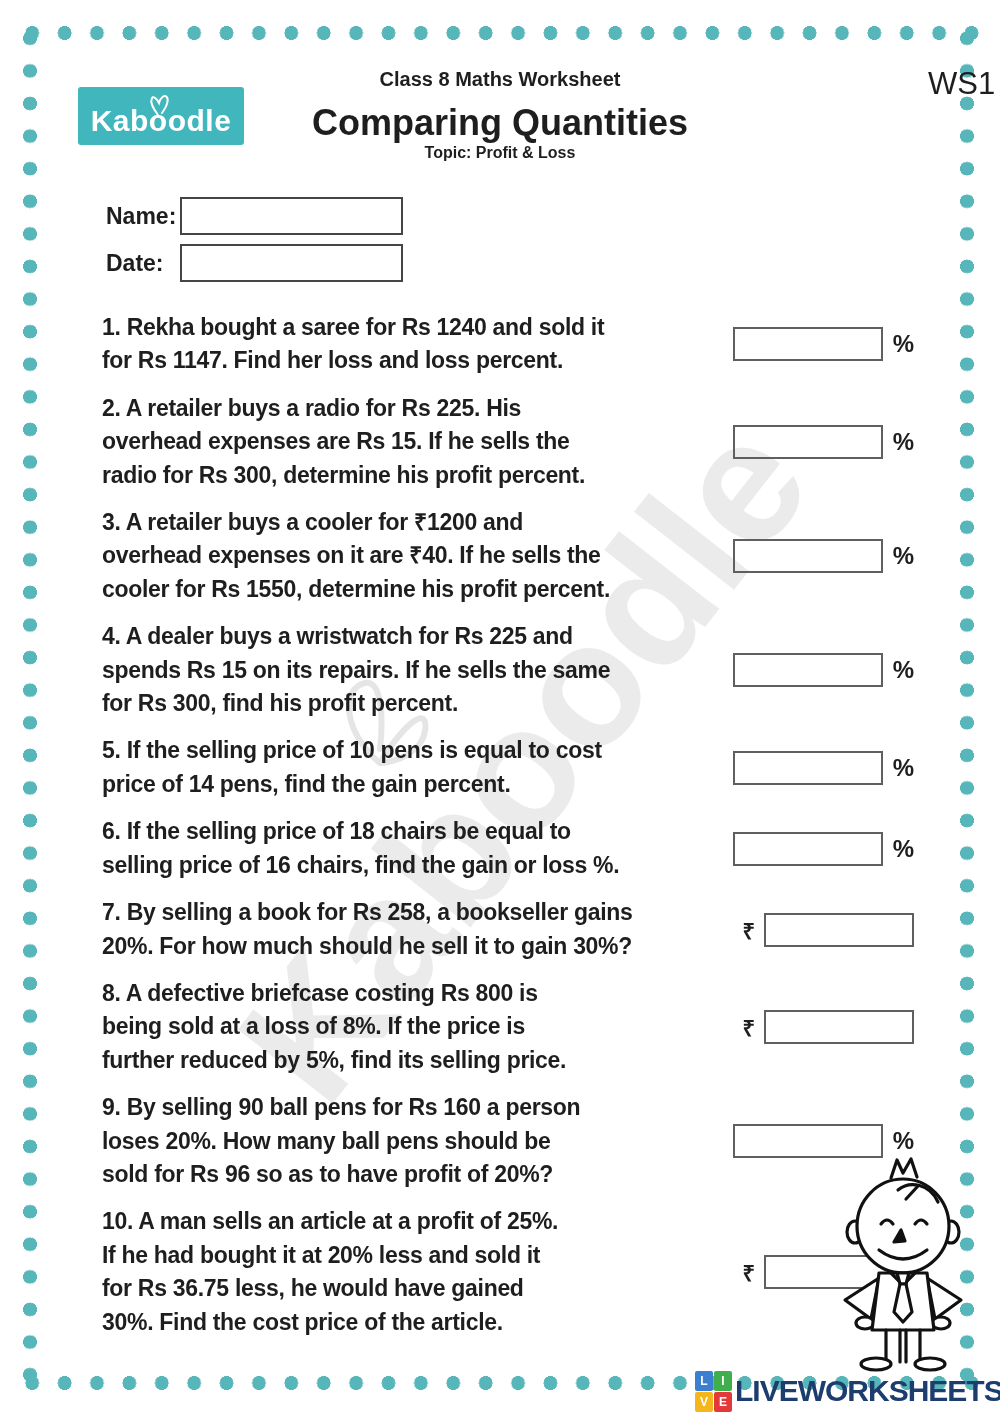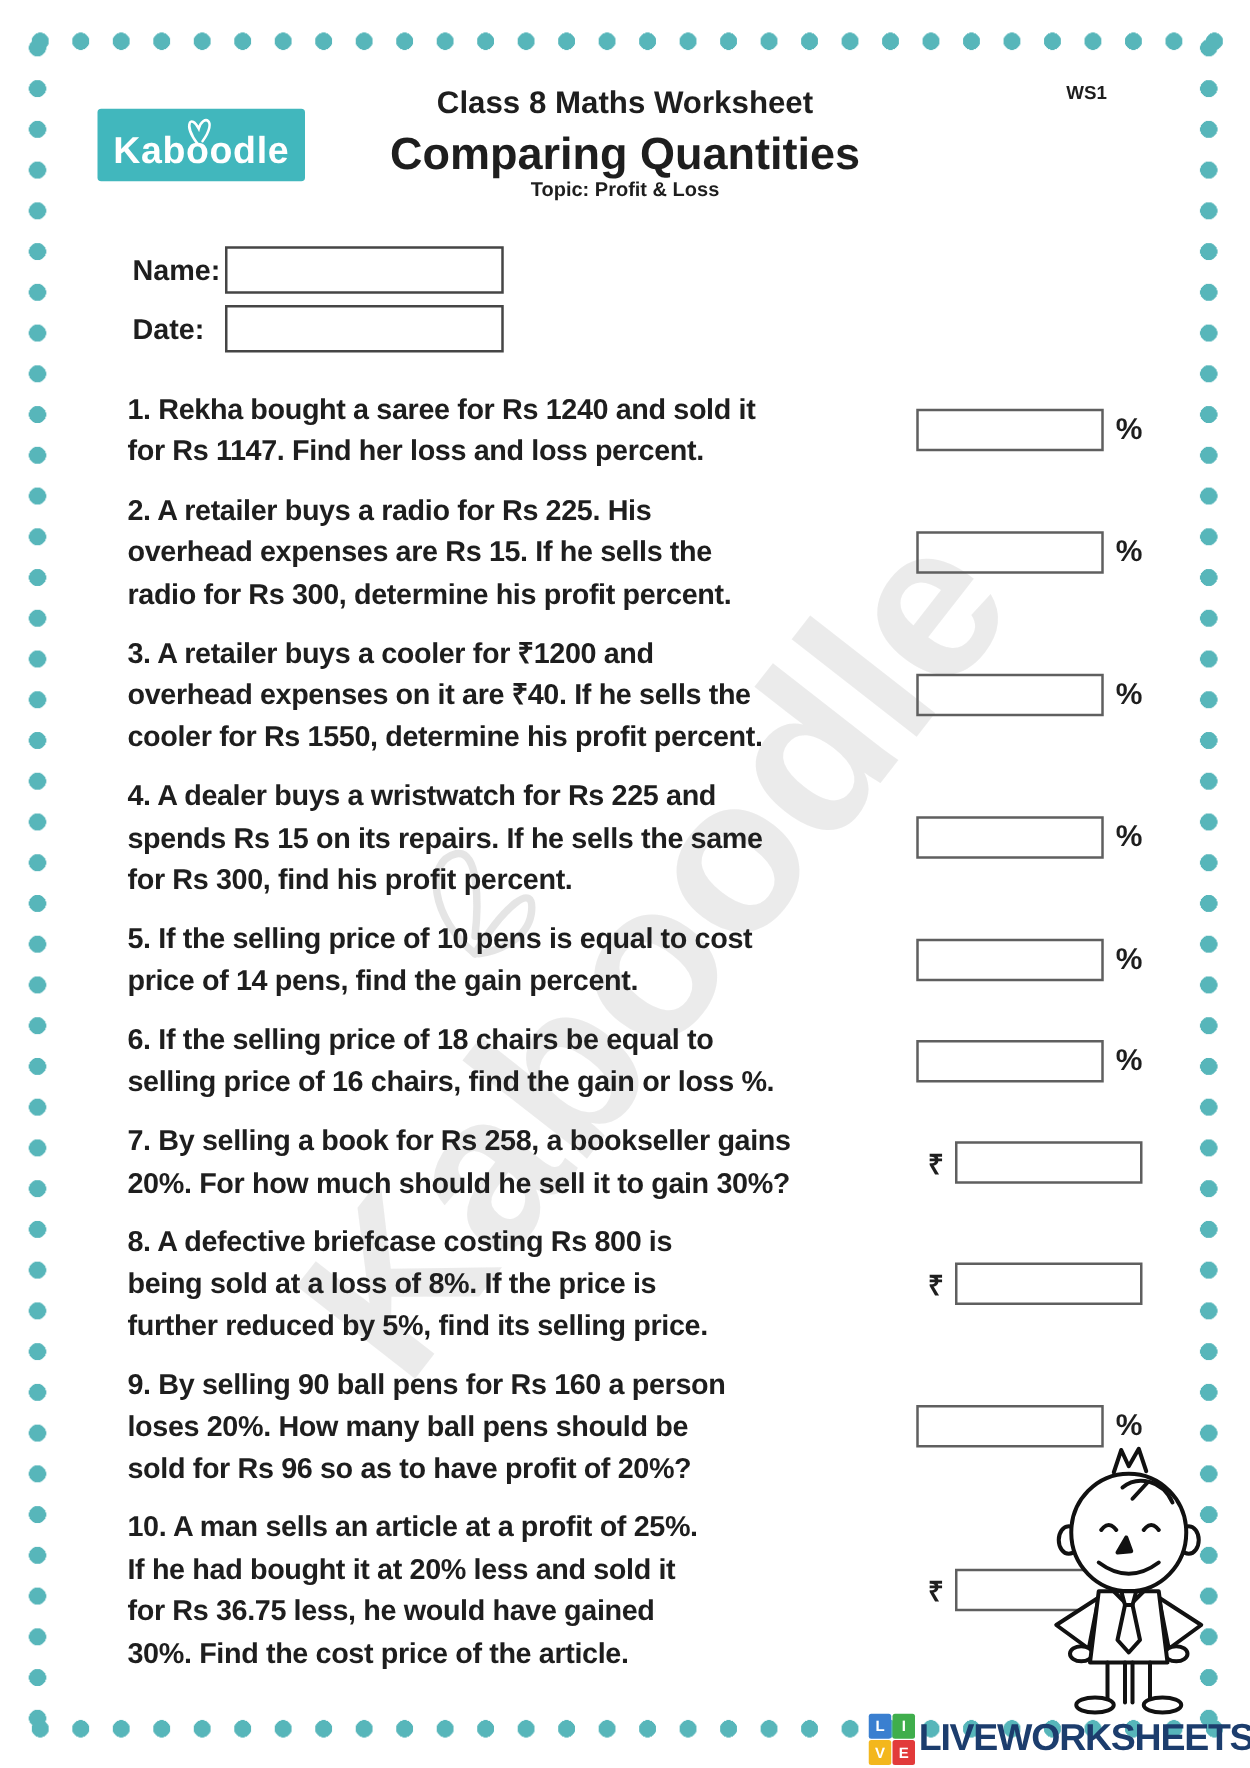--- a/index.html
+++ b/index.html
@@ -22,24 +22,24 @@
     font-size:175px;font-weight:bold;color:#e7e7e7;opacity:.8;text-align:center;
     transform:rotate(-52deg);white-space:nowrap;pointer-events:none;}
   .wm-bfly{position:absolute;left:325px;top:665px;z-index:1;opacity:.9;pointer-events:none;}
 
   
   .logo{position:absolute;left:78px;top:87px;width:166px;height:58px;background:#41b7bd;
         border-radius:3px;z-index:2;text-align:center;}
   .logo .brand{color:#fff;font-size:30px;font-weight:bold;margin-top:17px;letter-spacing:.5px;}
   .logo svg{position:absolute;left:60px;top:2px;}
   .h-line{position:absolute;left:0;right:0;text-align:center;z-index:2;font-weight:bold;}
-  .h-line1{top:68px;font-size:25px;}
+  .h-line1{top:68px;font-size:20px;}
   .h-line2{top:102px;font-size:36px;}
   .h-line3{top:144px;font-size:16px;}
-  .ws-label{position:absolute;left:853px;top:66px;font-size:15px;font-weight:bold;z-index:2;}
+  .ws-label{position:absolute;left:928px;top:66px;font-size:31px;font-weight:normal;z-index:2;}
 
   
   .field-label{position:absolute;left:106px;font-size:23px;font-weight:bold;z-index:2;}
   .name-label{top:203px;} .date-label{top:250px;}
   .field-box{position:absolute;left:180px;width:207px;height:34px;border:2px solid #454545;
              background:#fff;z-index:2;font-size:20px;padding:0 6px;box-sizing:content-box;}
   .name-box{top:197px;} .date-box{top:244px;}
 
   
   .questions{position:absolute;left:90px;top:311px;width:812px;z-index:2;margin-left:12px;}

